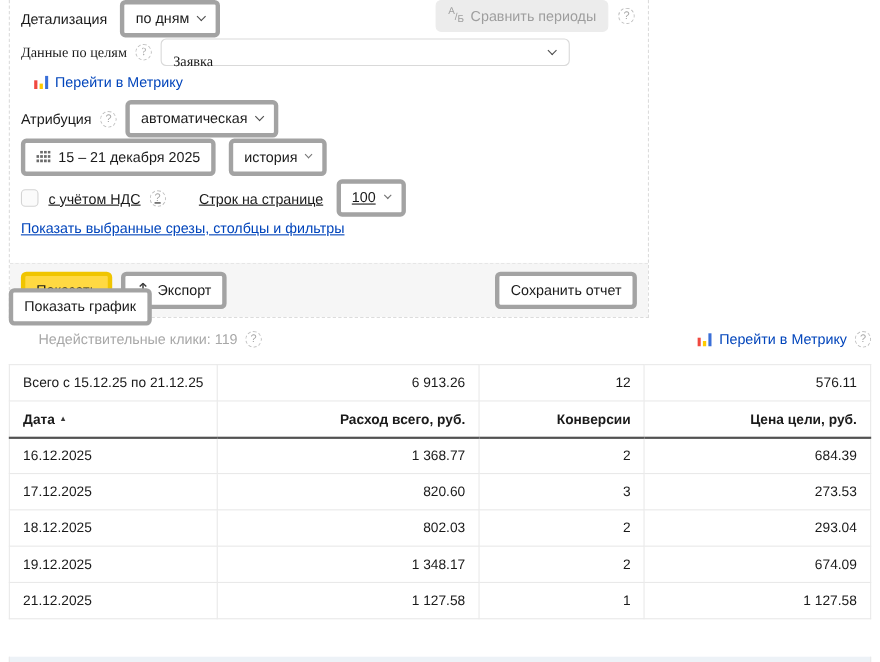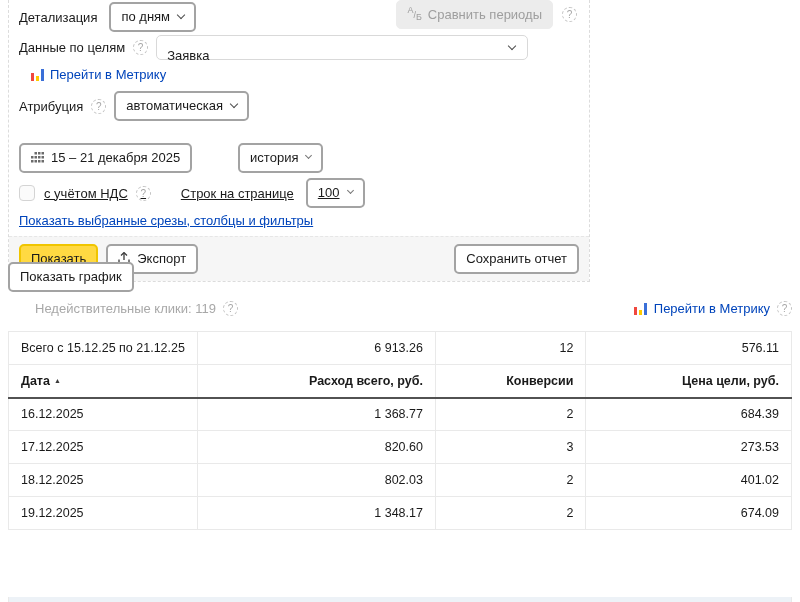--- a/index.html
+++ b/index.html
@@ -15,31 +15,31 @@
 
   
   .panel {
     position: absolute; left: 8px; top: 0; width: 582px;
     background: #fff;
     border: 1px dashed #dcdcdc; border-top: none;
   }
   .panel-body { position: relative; padding: 4px 0 0 10px; }
   .frow { display: flex; align-items: center; }
   .r1 { height: 26px; }
-  .r2 { margin-top: 5px; }
+  .r2 { margin-top: 5px; font-family: Liberation Serif, serif; }
   .r3 { margin-top: 6px; padding-left: 12px; height: 16px; }
   .r4 { margin-top: 9px; }
-  .r5 { margin-top: 22px; gap: 34px; }
+  .r5 { margin-top: 1px; }
   .r6 { margin-top: 10px; height: 20px; text-decoration: underline; }
-  .r7 { margin-top: 9px; height: 16px; margin-bottom: 8px; }
+  .r7 { margin-top: 9px; height: 16px; margin-bottom: 24px; }
   .flabel { margin-right: 12px; }
 
   .btn {
     display: inline-flex; align-items: center;
-    background: #fff; border: 2px solid #a3a3a3; border-radius: 5px;
+    background: #fff; border: 4px solid #a3a3a3; border-radius: 5px;
     padding: 5px 10px 6px; font-size: 13px; color: #1a1a1a;
     font-family: "Liberation Sans", sans-serif; cursor: pointer; white-space: nowrap;
   }
   .chev {
     width: 6px; height: 6px; border-right: 1.5px solid #4d4d4d; border-bottom: 1.5px solid #4d4d4d;
     transform: rotate(45deg); margin-left: 8px; margin-top: -4px; flex: none;
   }
   .chev.small { width: 5px; height: 5px; border-color: #777; }
 
   .btn-compare {
@@ -271,24 +271,30 @@
   <tr>
     <td>17.12.2025</td>
         <td>820.60</td>
         <td>3</td>
         <td>273.53</td>
   </tr>
   <tr>
     <td>18.12.2025</td>
         <td>802.03</td>
         <td>2</td>
-        <td>401.02</td>
+        <td>293.04</td>
   </tr>
   <tr>
     <td>19.12.2025</td>
         <td>1 348.17</td>
         <td>2</td>
         <td>674.09</td>
   </tr>
+  <tr>
+    <td>21.12.2025</td>
+        <td>1 127.58</td>
+        <td>1</td>
+        <td>1 127.58</td>
+  </tr>
 </tbody>
   </table>
 
 <div class="next-total-strip"></div>
 
 </body></html>

